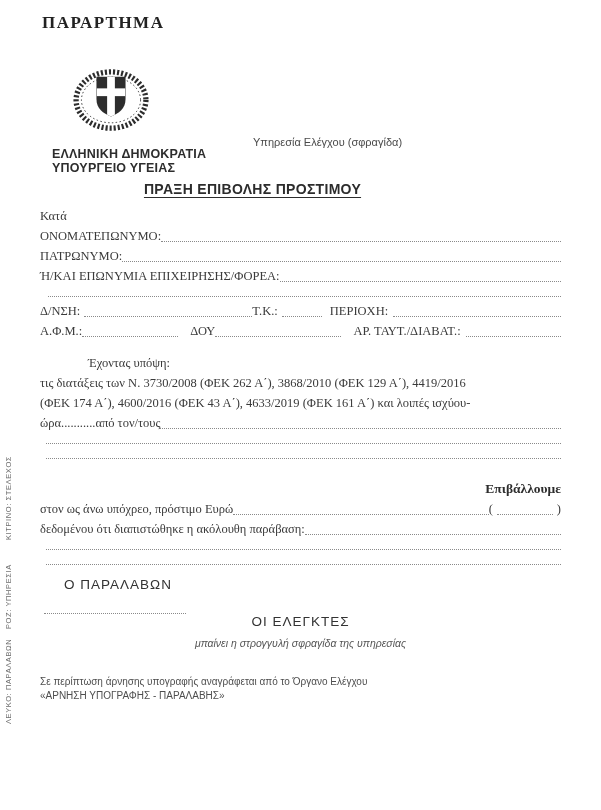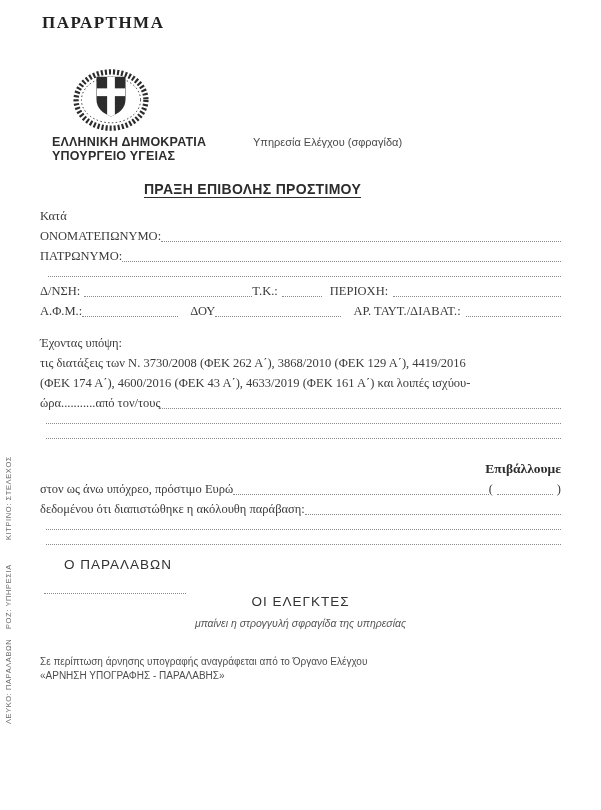--- a/index.html
+++ b/index.html
@@ -18,21 +18,21 @@
   #side2{top:556px;height:82px;}
   #side3{top:634px;height:95px;}
 
   .annex{
     position:absolute;left:42px;top:13px;
     font-family:"Liberation Serif", serif;font-weight:bold;
     font-size:17px;color:#222;letter-spacing:1.5px;
   }
   .emblem-block{position:absolute;left:52px;top:68px;width:118px;text-align:center;}
   .emblem-block svg{display:block;margin:0 auto;}
-  .gov-lines{margin-top:3px;font-weight:bold;font-size:12.5px;line-height:1.15;color:#2d2d2d;letter-spacing:0.2px;white-space:nowrap;}
+  .gov-lines{margin-top:15px;font-weight:bold;font-size:12.5px;line-height:1.15;color:#2d2d2d;letter-spacing:0.2px;white-space:nowrap;}
   .stamp-note{position:absolute;left:253px;top:136px;font-size:11px;color:#4a4a4a;}
 
   .doc-title{
     position:absolute;left:0;top:181px;width:505px;text-align:center;
     font-weight:bold;font-size:14px;color:#2c2c2c;letter-spacing:0.3px;
     text-decoration:underline;text-underline-offset:3px;
   }
 
   .form-wrap{position:absolute;left:40px;top:206px;width:521px;}
   .line{display:flex;align-items:flex-end;line-height:20px;font-size:12.5px;white-space:nowrap;font-family:Liberation Serif, serif;}
@@ -94,20 +94,24 @@
       </div>
       <div class="line">
         <span class="lbl">ΟΝΟΜΑΤΕΠΩΝΥΜΟ:</span>
         <span class="fill" style="flex: 1 1 0%;"></span>
       </div>
       <div class="line">
         <span class="lbl">ΠΑΤΡΩΝΥΜΟ:</span>
         <span class="fill" style="flex: 1 1 0%;"></span>
       </div>
       <div class="line">
+        <span class="lbl">Ή/ΚΑΙ ΕΠΩΝΥΜΙΑ ΕΠΙΧΕΙΡΗΣΗΣ/ΦΟΡΕΑ:</span>
+        <span class="fill" style="flex: 1 1 0%;"></span>
+      </div>
+      <div class="line">
         <span class="spc" style="width: 8px;"></span>
         <span class="fill" style="flex: 1 1 0%;"></span>
       </div>
       <div class="line">
         <span class="lbl">Δ/ΝΣΗ:</span>
         <span class="spc" style="width: 4px;"></span>
         <span class="fill" style="width: 168px; flex: 0 0 auto;"></span>
         <span class="lbl">Τ.Κ.:</span>
         <span class="spc" style="width: 4px;"></span>
         <span class="fill" style="width: 40px; flex: 0 0 auto;"></span>
@@ -120,21 +124,21 @@
         <span class="lbl">Α.Φ.Μ.:</span>
         <span class="fill" style="width: 96px; flex: 0 0 auto;"></span>
         <span class="spc" style="width: 12px;"></span>
         <span class="lbl">ΔΟΥ</span>
         <span class="fill" style="width: 126px; flex: 0 0 auto;"></span>
         <span class="spc" style="width: 12px;"></span>
         <span class="lbl">ΑΡ. ΤΑΥΤ./ΔΙΑΒΑΤ.:</span>
         <span class="spc" style="width: 5px;"></span>
         <span class="fill" style="flex: 1 1 0%;"></span>
       </div>
-      <div class="line" style="margin-top: 12px;">
+      <div class="line" style="margin-top: 12px; margin-left: 48px;">
         <span class="lbl">Έχοντας υπόψη:</span>
       </div>
       <div class="line">
         <span class="lbl">τις διατάξεις των Ν. 3730/2008 (ΦΕΚ 262 Α΄), 3868/2010 (ΦΕΚ 129 Α΄), 4419/2016</span>
       </div>
       <div class="line">
         <span class="lbl">(ΦΕΚ 174 Α΄), 4600/2016 (ΦΕΚ 43 Α΄), 4633/2019 (ΦΕΚ 161 Α΄) και λοιπές ισχύου-</span>
       </div>
       <div class="line">
         <span class="lbl">ώρα...........από τον/τους</span>

